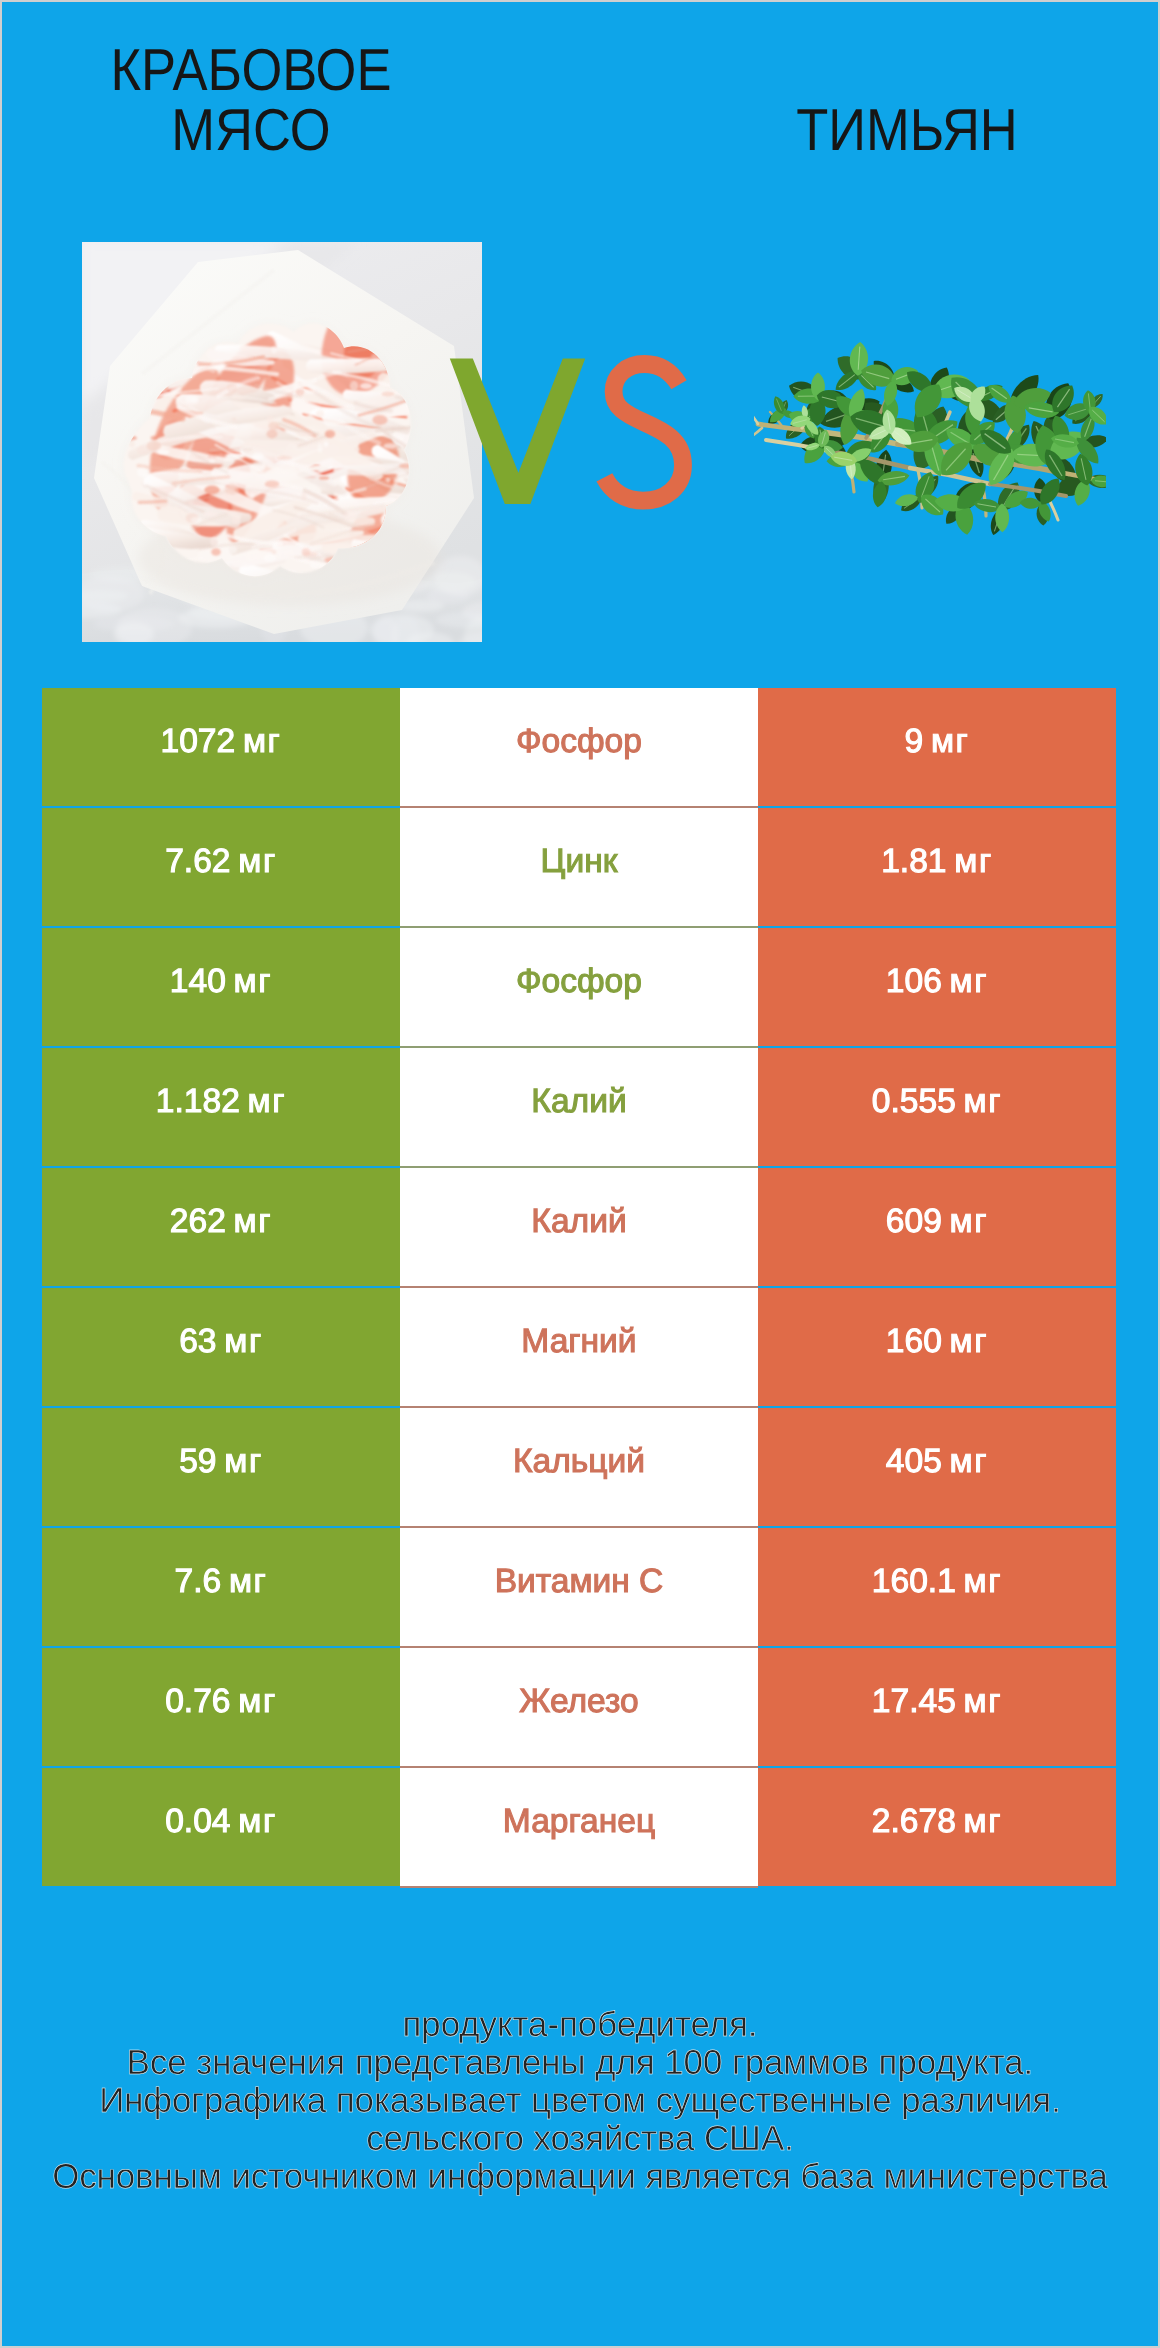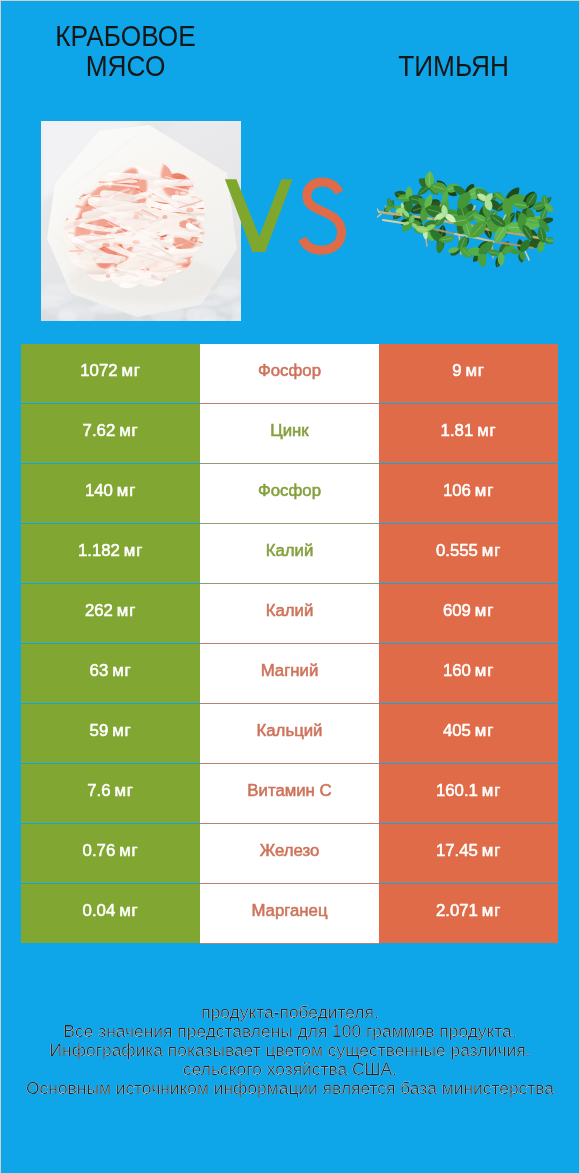--- a/index.html
+++ b/index.html
@@ -923,21 +923,21 @@
           </div>
         </div>
       <div class="cell m">
           <div class="cc">
             <span class="lbl o">Марганец</span>
           </div>
         </div>
       <div class="mline o"></div>
       <div class="cell r">
           <div class="cc">
-            <span class="val"><span>2.071</span> <span class="u">мг</span></span>
+            <span class="val"><span>2.678</span> <span class="u">мг</span></span>
           </div>
         </div>
     </div>
   </div>
 
   <div class="footer">
     <div>продукта-победителя.</div>
     <div>Все значения представлены для 100 граммов продукта.</div>
     <div>Инфографика показывает цветом существенные различия.</div>
     <div>сельского хозяйства США.</div>

